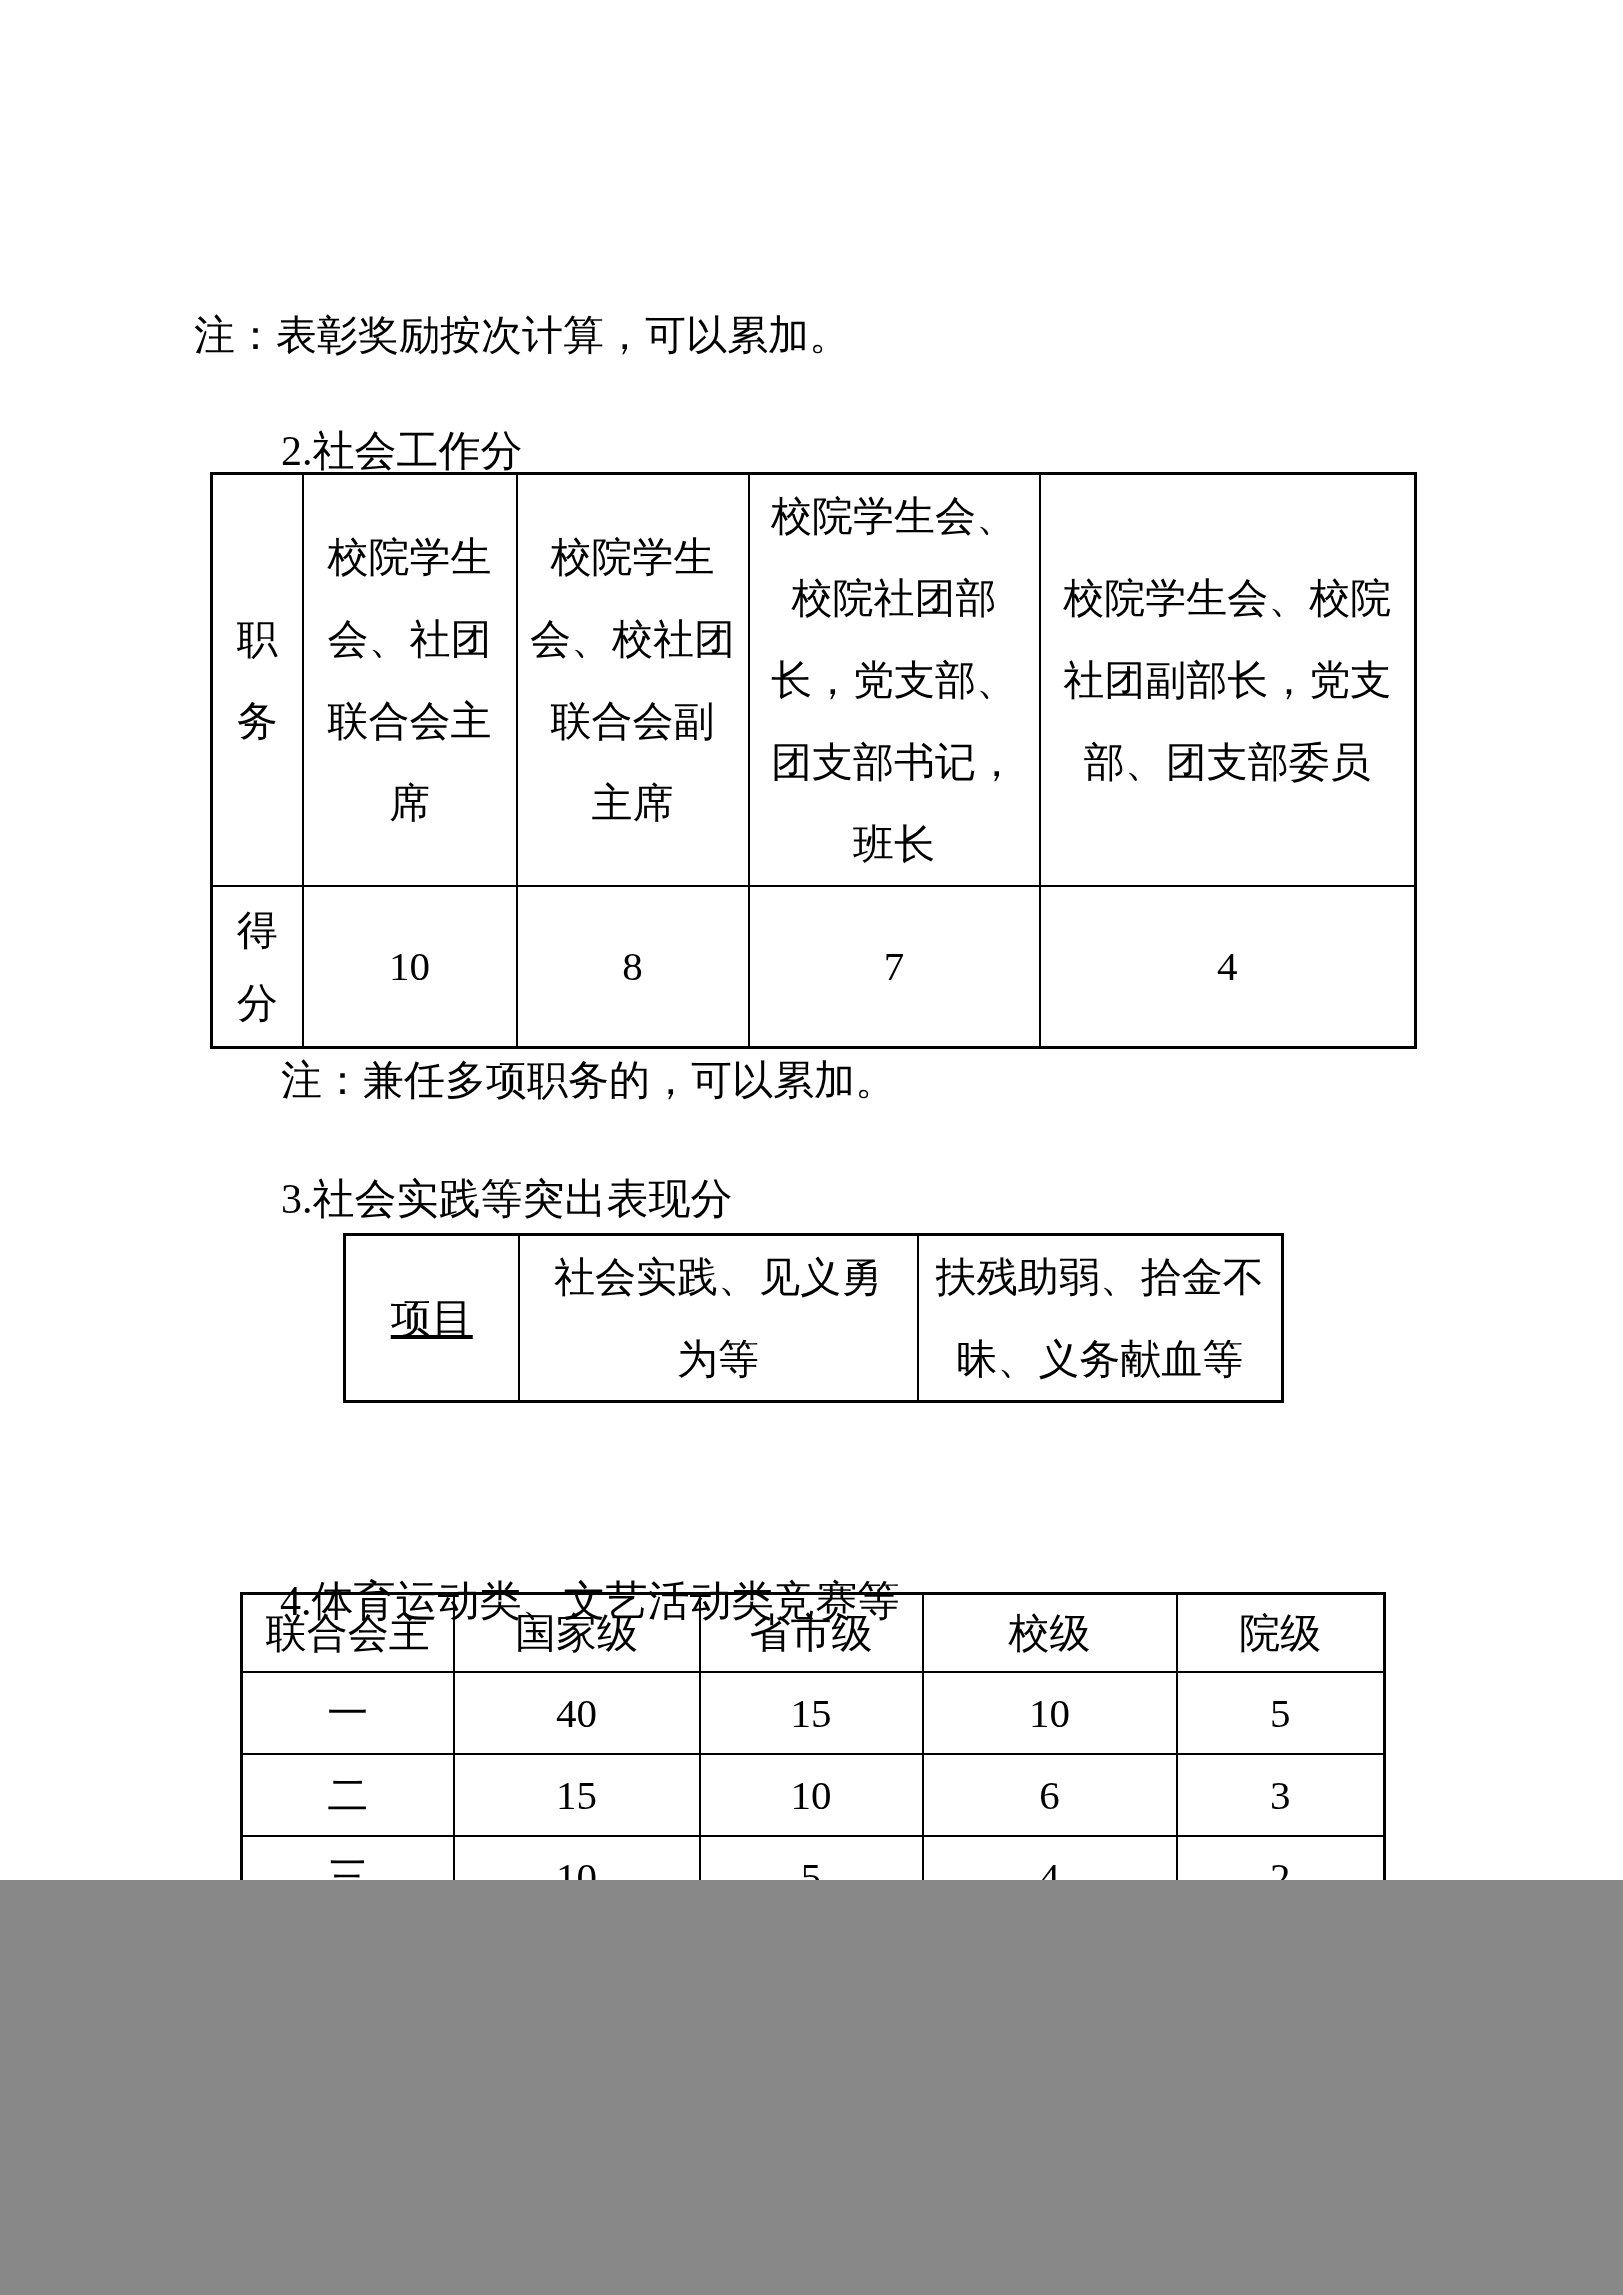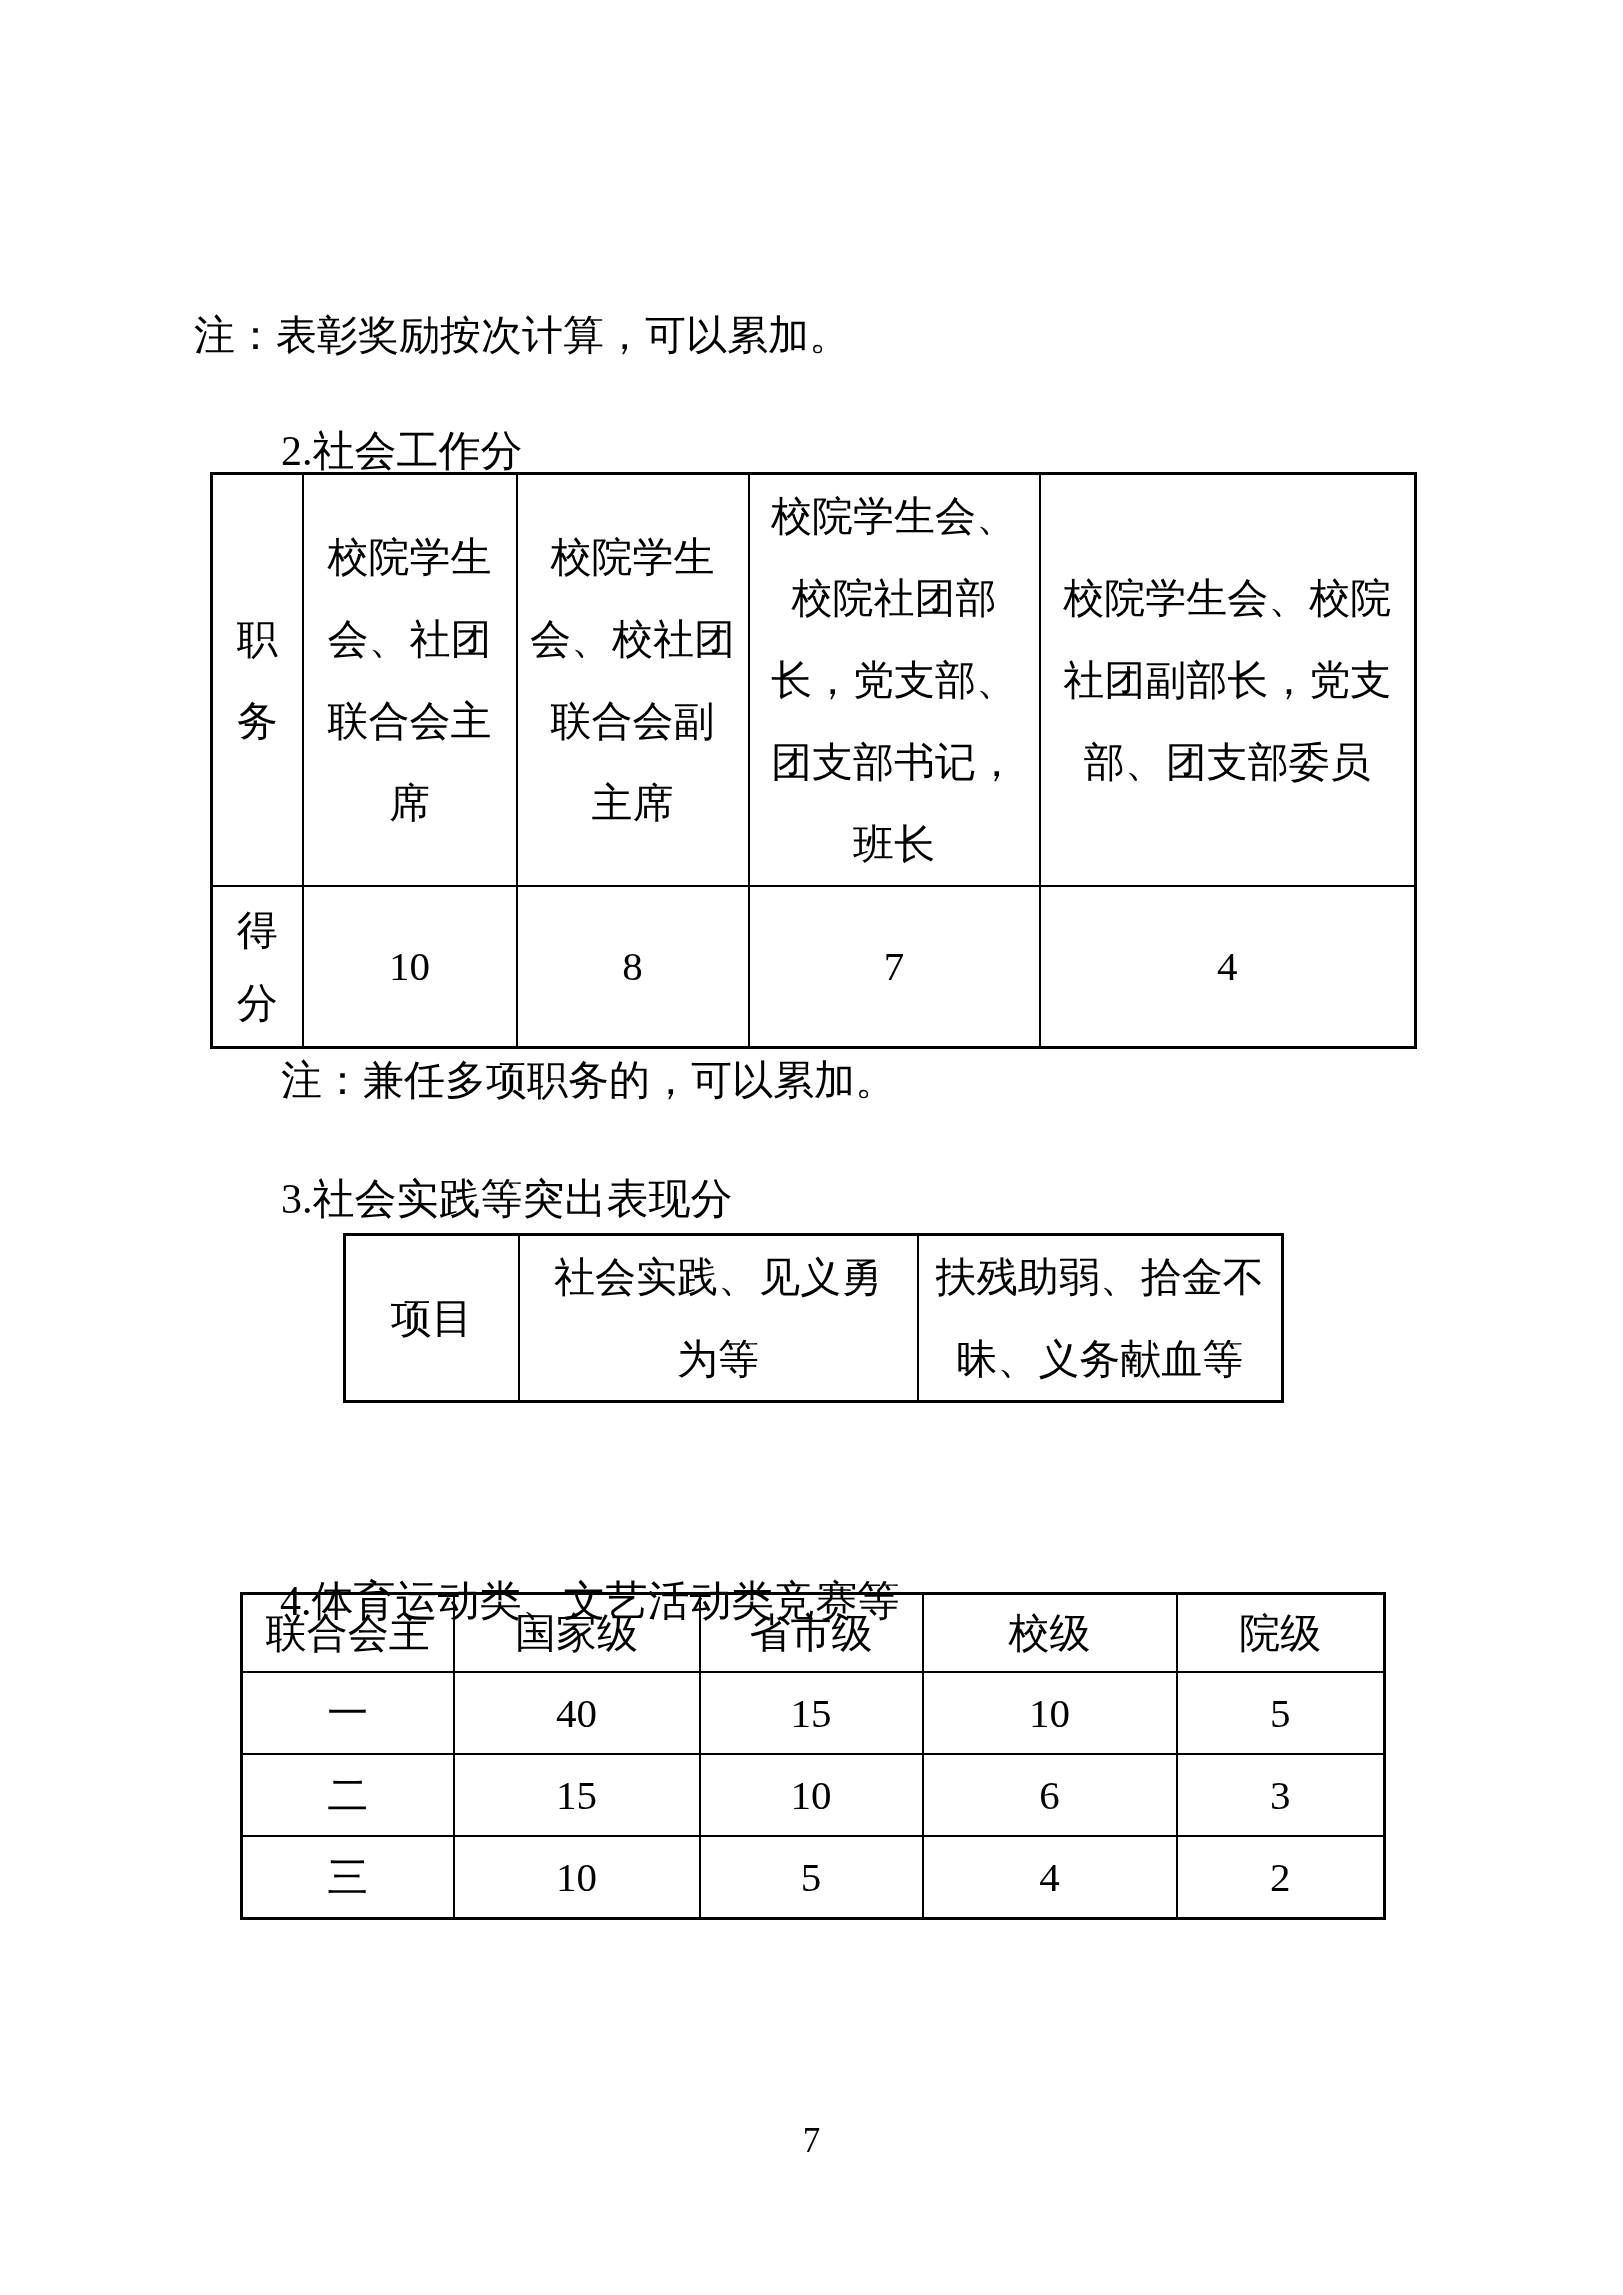--- a/index.html
+++ b/index.html
@@ -1,19 +1,19 @@
 <!DOCTYPE html>
 <html style="font-size:12.7px"><head>
 <meta charset="utf-8">
 <style>
   html, body { margin: 0; padding: 0; background: #888; }
   .page {
     position: relative;
     width: 1623px;
-    height: 2295px;
+    height: 1880px;
     background: #ffffff;
     color: #000000;
     font-family: "Liberation Serif", "DejaVu Serif", serif;
     overflow: hidden;
   }
   .abs { position: absolute; }
   .note {
     font-size: 41px;
     line-height: 49px;
     white-space: pre-line;
@@ -106,21 +106,21 @@
   <div class="abs heading" style="left:281px; top:1167px;">3.社会实践等突出表现分</div>
 
   <table class="doc-table t2 abs" style="left:343px; top:1233px;">
     <colgroup>
       <col style="width:174px">
       <col style="width:399px">
       <col style="width:365px">
     </colgroup>
     <tbody>
         <tr>
-      <td style="height:163px;">项目</td>
+      <td style="height:163px;text-decoration:underline;">项目</td>
       <td>社会实践、见义勇
 为等</td>
       <td>扶残助弱、拾金不
 昧、义务献血等</td>
     </tr>
   </tbody>
     </table>
 
   <div class="abs heading" style="left:280px; top:1569px;text-align:center;">4.体育运动类、文艺活动类竞赛等</div>
 

